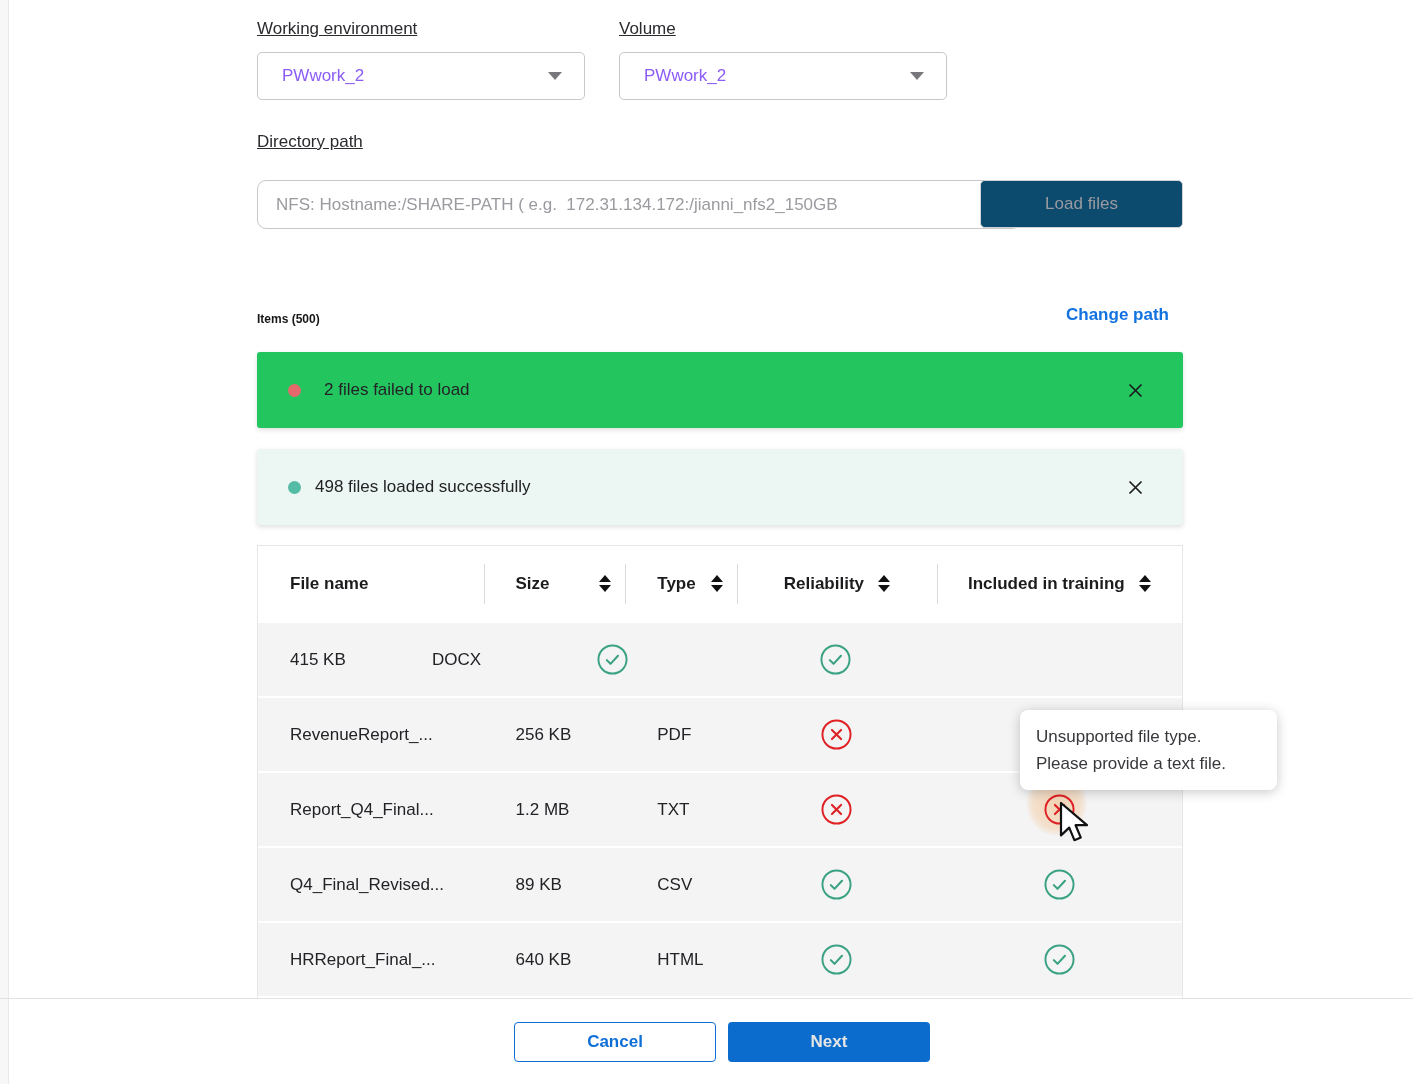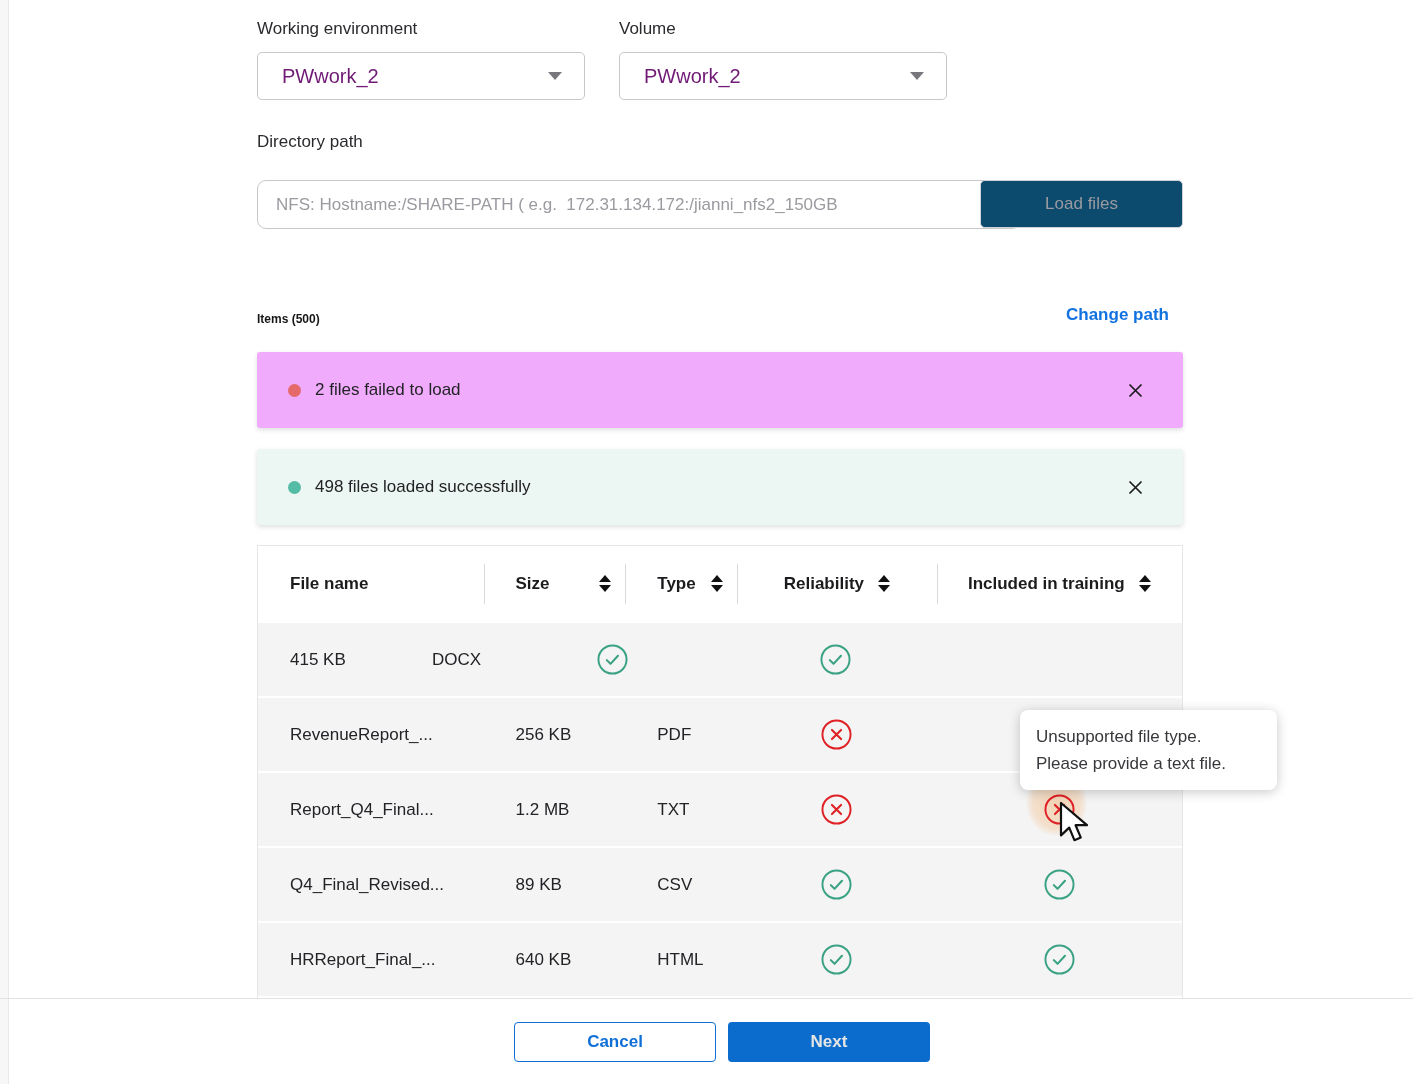--- a/index.html
+++ b/index.html
@@ -4,47 +4,47 @@
 <style>
   * { margin:0; padding:0; box-sizing:border-box; }
   html,body { width:1413px; height:1084px; background:#ffffff; overflow:hidden;
               font-family:"Liberation Sans","DejaVu Sans",sans-serif; color:#222226; }
   .abs { position:absolute; }
 
   
   .left-strip { left:0; top:0; width:9px; height:1084px; background:#f7f7f8; border-right:1px solid #e9e9ea; }
 
   
-  .field-label { font-size:17px; color:#2b2b2f; }
+  .field-label { font-size:17px; color:#2b2b2f;text-decoration:underline; }
 
   
   .select { height:48px; border:1px solid #c8c8cc; border-radius:5px; background:#fff;
             display:flex; align-items:center; justify-content:space-between;
             padding:0 22px 0 24px; cursor:pointer; }
-  .select .val { font-size:20px; color:#701a75; }
+  .select .val { font-size:17px; color:#8b5cf6; }
   .caret-down { width:0; height:0; border-left:7px solid transparent; border-right:7px solid transparent;
                 border-top:8px solid #77777d; }
 
   
   .path-input { width:764px; height:49px; border:1px solid #c8c8cc; border-radius:9px;
                 padding:0 18px; font-size:17px; color:#222; outline:none;
                 font-family:"Liberation Sans","DejaVu Sans",sans-serif; }
   .path-input::placeholder { color:#9a9aa0; }
 
   .btn-secondary-disabled { width:203px; height:48px; background:#0c4a6e; border:1px solid #d2d2d6;
                 border-radius:5px; font-size:17px; color:#9a9aa0; display:flex;
                 align-items:center; justify-content:center; cursor:default; }
 
   .items-title { font-size:12px; font-weight:700; color:#17171a;margin-top:12px; }
   .change-path { font-size:17px; font-weight:700; color:#1273e0; cursor:pointer; }
 
   
   .alert { width:926px; height:76px; border-radius:3px; display:flex; align-items:center;
            box-shadow:0 2px 5px rgba(0,0,0,0.13); padding:0 38px 0 31px; }
-  .alert-error { background:#f0abfc; }
+  .alert-error { background:#22c55e;gap:9px; }
   .alert-success { background:#ecf6f2; }
   .alert .dot { width:13px; height:13px; border-radius:50%; margin-right:14px; flex:none; }
   .alert .txt { font-size:17px; color:#232327; flex:1; }
   .alert .close { width:20px; height:20px; display:flex; align-items:center; justify-content:center; cursor:pointer; }
 
   
   .table { left:257px; top:545px; width:926px; height:453px; border:1px solid #e6e6e8;
            border-bottom:none; overflow:hidden; background:#fff; }
   .thead { display:flex; height:75px; background:#fff; align-items:center; }
   .th { position:relative; height:100%; display:flex; align-items:center; font-size:17px;

